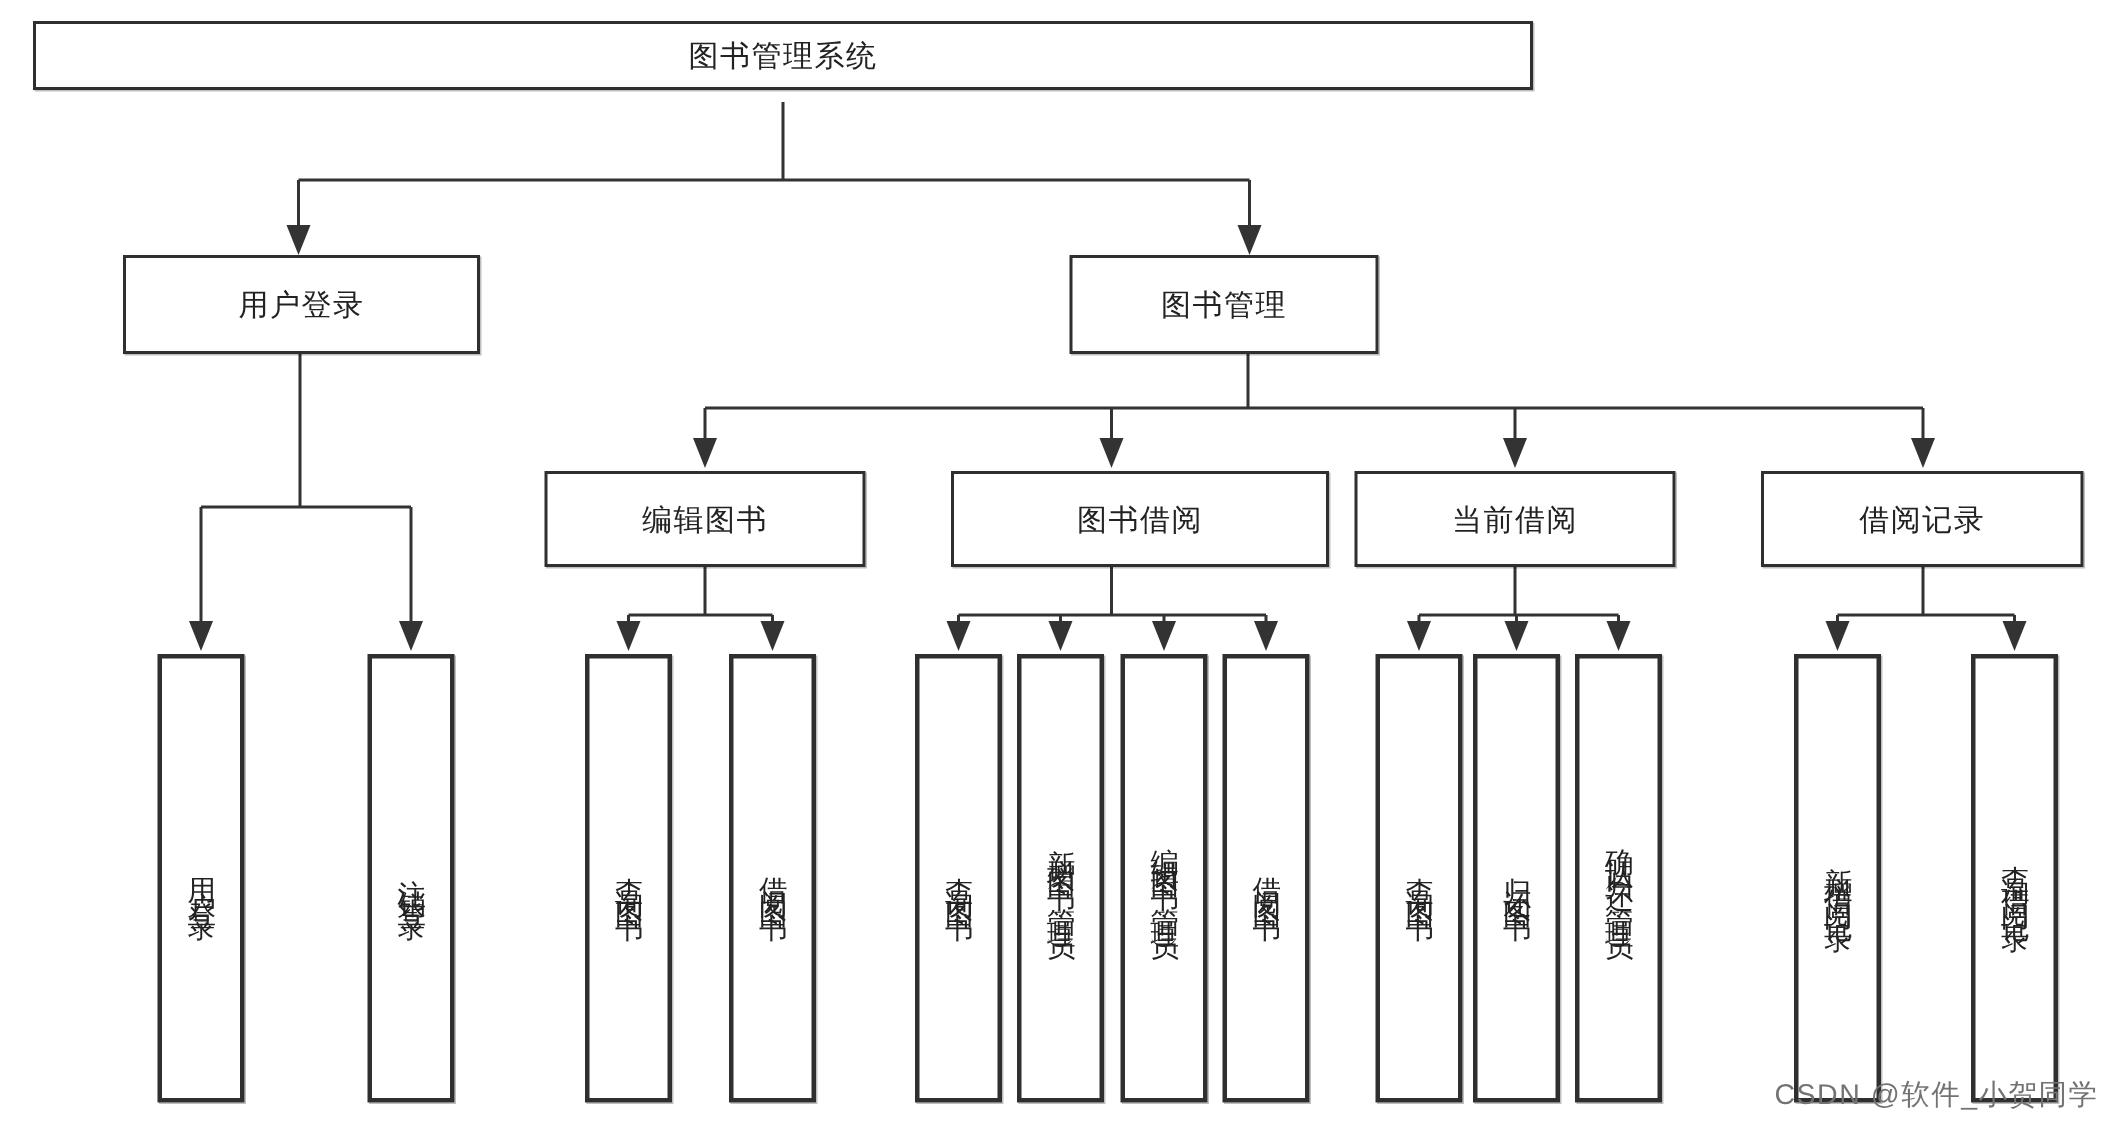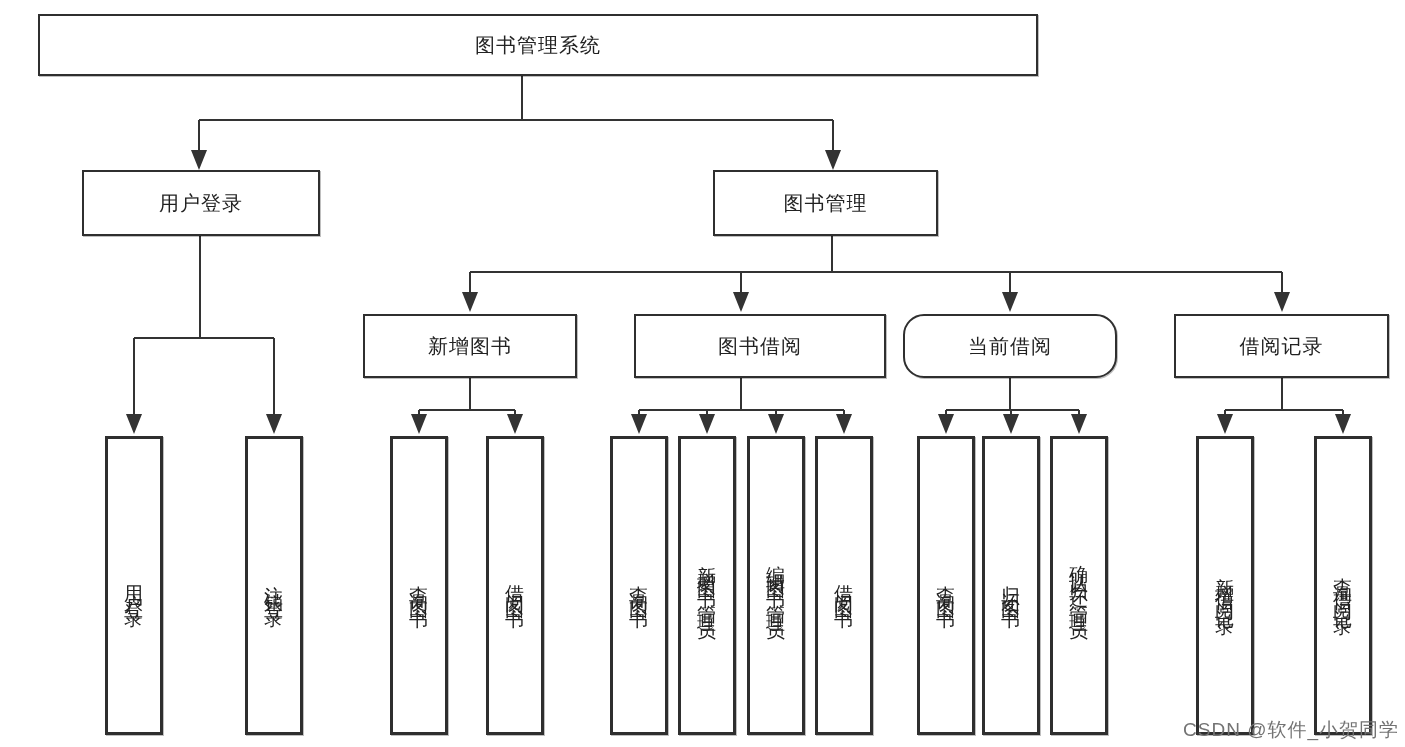--- a/index.html
+++ b/index.html
@@ -90,38 +90,38 @@
       <polygon points="768,414 784,414 776,434"></polygon>
       <polygon points="836,414 852,414 844,434"></polygon>
       <polygon points="938,414 954,414 946,434"></polygon>
       <polygon points="1003,414 1019,414 1011,434"></polygon>
       <polygon points="1071,414 1087,414 1079,434"></polygon>
       <polygon points="1217,414 1233,414 1225,434"></polygon>
       <polygon points="1335,414 1351,414 1343,434"></polygon>
     </g>
   </svg>
 
-  <div class="node root" style="left:38px; top:14px; width:1000px; height:62px;">
+  <div class="node root" style="left:22px; top:14px; width:1000px; height:46px;">
     <span>图书管理系统</span>
   </div>
 
   <div class="node" style="left:82px; top:170px; width:238px; height:66px;">
     <span>用户登录</span>
   </div>
-  <div class="node" style="left:713px; top:170px; width:225px; height:66px;">
+  <div class="node" style="left:713px; top:170px; width:206px; height:66px;">
     <span>图书管理</span>
   </div>
 
   <div class="node" style="left:363px; top:314px; width:214px; height:64px;">
-    <span>新增图书</span>
+    <span>编辑图书</span>
   </div>
   <div class="node" style="left:634px; top:314px; width:252px; height:64px;">
     <span>图书借阅</span>
   </div>
-  <div class="node" style="left:903px; top:314px; width:214px; height:64px;border-radius:21px;">
+  <div class="node" style="left:903px; top:314px; width:214px; height:64px;">
     <span>当前借阅</span>
   </div>
   <div class="node" style="left:1174px; top:314px; width:215px; height:64px;">
     <span>借阅记录</span>
   </div>
 
   <div class="node leaf" style="left:105px; top:436px; width:58px; height:299px;">
     <span class="vtext">用户登录</span>
   </div>
   <div class="node leaf" style="left:245px; top:436px; width:58px; height:299px;">

